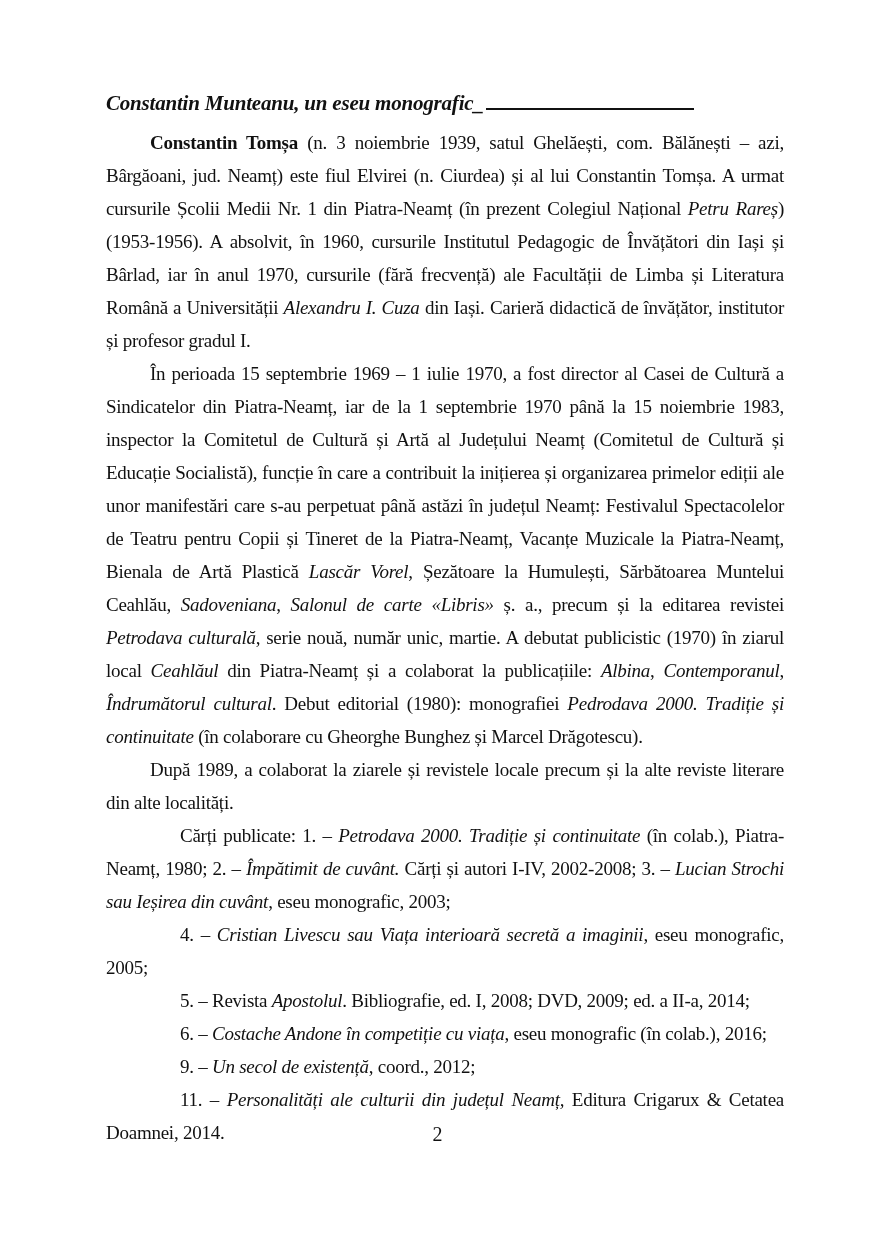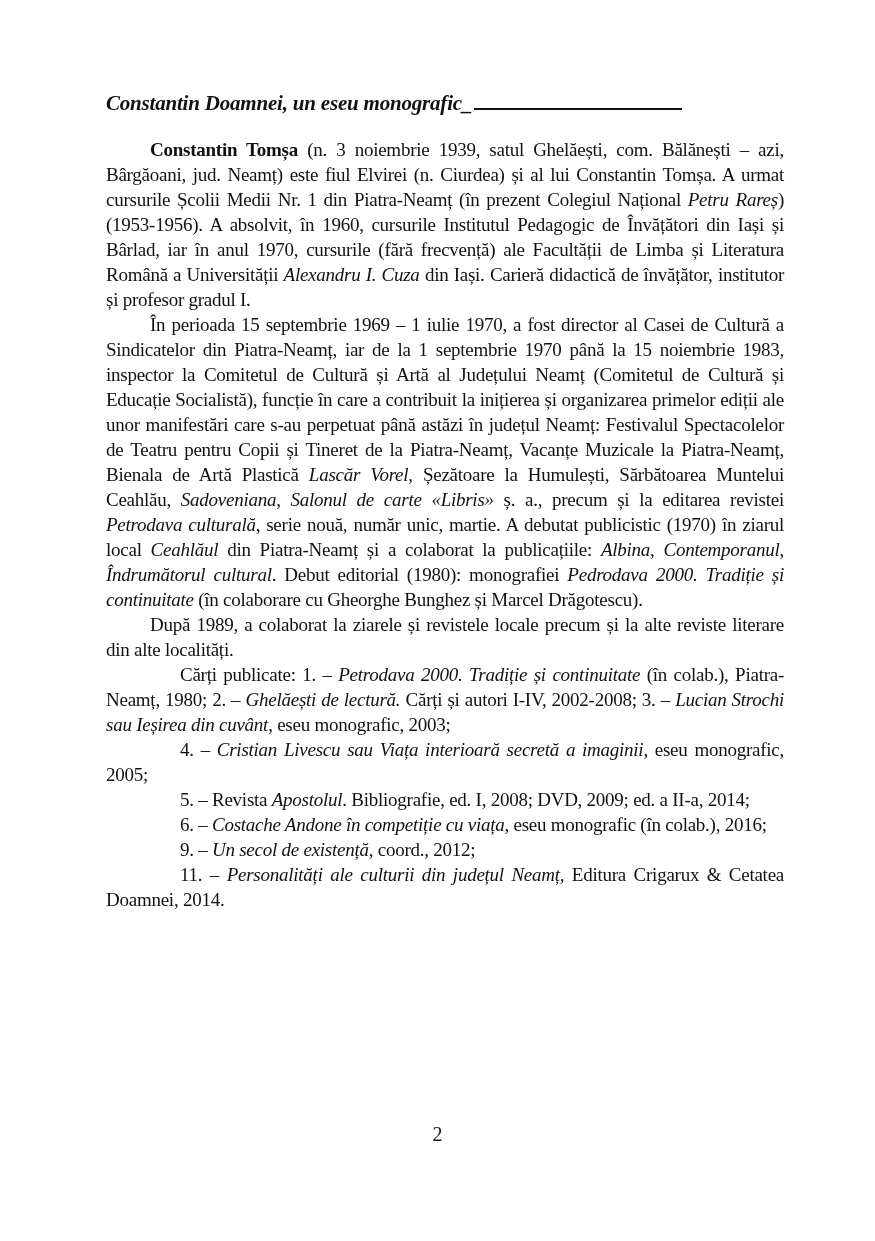--- a/index.html
+++ b/index.html
@@ -10,48 +10,48 @@
     color: #111111;
   }
   .running-header {
     font-size: 21px; font-weight: bold; font-style: italic;
     line-height: 30px; white-space: nowrap; letter-spacing: -0.2px;
   }
   .running-header .rule {
     display: inline-block; width: 208px; border-bottom: 2px solid #111;
     height: 18px; vertical-align: baseline; margin-left: 2px;
   }
-  .body { margin-top: 19px; font-size: 19px; line-height: 25px; letter-spacing: -0.25px; }
+  .body { margin-top: 8px; font-size: 19px; line-height: 33px; letter-spacing: -0.25px; }
   .body p { margin: 0; text-align: justify; }
   .indent1 { text-indent: 44px; }
   .indent2 { text-indent: 74px; }
   .body b { font-weight: bold; }
   .body i { font-style: italic; }
   .page-number {
     position: absolute; left: 0; width: 875px; top: 1123px;
     text-align: center; font-family: "Liberation Serif", "DejaVu Serif", serif;
     font-size: 20px; color: #111;
   }
 </style>
 </head>
 <body>
 
 <div class="page">
   <div class="running-header">
-    <span>Constantin Doamnei, un eseu monografic_</span><span class="rule"></span>
+    <span>Constantin Munteanu, un eseu monografic_</span><span class="rule"></span>
   </div>
 
   <div class="body">
     <p class="indent1"><b>Constantin Tomșa</b><span> (n. 3 noiembrie 1939, satul Ghelăești, com. Bălănești – azi, Bârgăoani, jud. Neamț) este fiul Elvirei (n. Ciurdea) și al lui Constantin Tomșa. A urmat cursurile Școlii Medii Nr. 1 din Piatra-Neamț (în prezent Colegiul Național </span><i>Petru Rareș</i><span>) (1953-1956). A absolvit, în 1960, cursurile Institutul Pedagogic de Învățători din Iași și Bârlad, iar în anul 1970, cursurile (fără frecvență) ale Facultății de Limba și Literatura Română a Universității </span><i>Alexandru I. Cuza</i><span> din Iași. Carieră didactică de învățător, institutor și profesor gradul I.</span></p>
 
     <p class="indent1"><span>În perioada 15 septembrie 1969 – 1 iulie 1970, a fost director al Casei de Cultură a Sindicatelor din Piatra-Neamț, iar de la 1 septembrie 1970 până la 15 noiembrie 1983, inspector la Comitetul de Cultură și Artă al Județului Neamț (Comitetul de Cultură și Educație Socialistă), funcție în care a contribuit la inițierea și organizarea primelor ediții ale unor manifestări care s-au perpetuat până astăzi în județul Neamț: Festivalul Spectacolelor de Teatru pentru Copii și Tineret de la Piatra-Neamț, Vacanțe Muzicale la Piatra-Neamț, Bienala de Artă Plastică </span><i>Lascăr Vorel</i><span>, Șezătoare la Humulești, Sărbătoarea Muntelui Ceahlău, </span><i>Sadoveniana</i><span>, </span><i>Salonul de carte «Libris»</i><span> ș. a., precum și la editarea revistei </span><i>Petrodava culturală</i><span>, serie nouă, număr unic, martie. A debutat publicistic  (1970) în ziarul local </span><i>Ceahlăul</i><span> din Piatra-Neamț și a colaborat la publicațiile: </span><i>Albina</i><span>, </span><i>Contemporanul</i><span>, </span><i>Îndrumătorul cultural</i><span>. Debut editorial (1980): monografiei </span><i>Pedrodava 2000. Tradiție și continuitate</i><span> (în colaborare cu Gheorghe Bunghez și Marcel Drăgotescu).</span></p>
 
     <p class="indent1"><span>După 1989, a colaborat la ziarele și revistele locale precum și la alte reviste literare din alte localități.</span></p>
 
-    <p class="indent2"><span>Cărți publicate: 1. – </span><i>Petrodava 2000. Tradiție și continuitate</i><span> (în colab.), Piatra-Neamț, 1980; 2. – </span><i>Ghelăești de lectură.</i><span> Cărți și autori I-IV, 2002-2008; 3. – </span><i>Lucian Strochi sau Ieșirea din cuvânt</i><span>, eseu monografic, 2003;</span></p>
+    <p class="indent2"><span>Cărți publicate: 1. – </span><i>Petrodava 2000. Tradiție și continuitate</i><span> (în colab.), Piatra-Neamț, 1980; 2. – </span><i>Împătimit de cuvânt.</i><span> Cărți și autori I-IV, 2002-2008; 3. – </span><i>Lucian Strochi sau Ieșirea din cuvânt</i><span>, eseu monografic, 2003;</span></p>
 
     <p class="indent2"><span>4. – </span><i>Cristian Livescu sau Viața interioară secretă a imaginii</i><span>, eseu monografic, 2005;</span></p>
 
     <p class="indent2"><span>5. – Revista </span><i>Apostolul</i><span>. Bibliografie, ed. I, 2008; DVD, 2009; ed. a II-a, 2014;</span></p>
 
     <p class="indent2"><span>6. – </span><i>Costache Andone în competiție cu viața</i><span>, eseu monografic (în colab.), 2016;</span></p>
 
 
 
     <p class="indent2"><span>9. – </span><i>Un secol de existență</i><span>, coord., 2012;</span></p>

